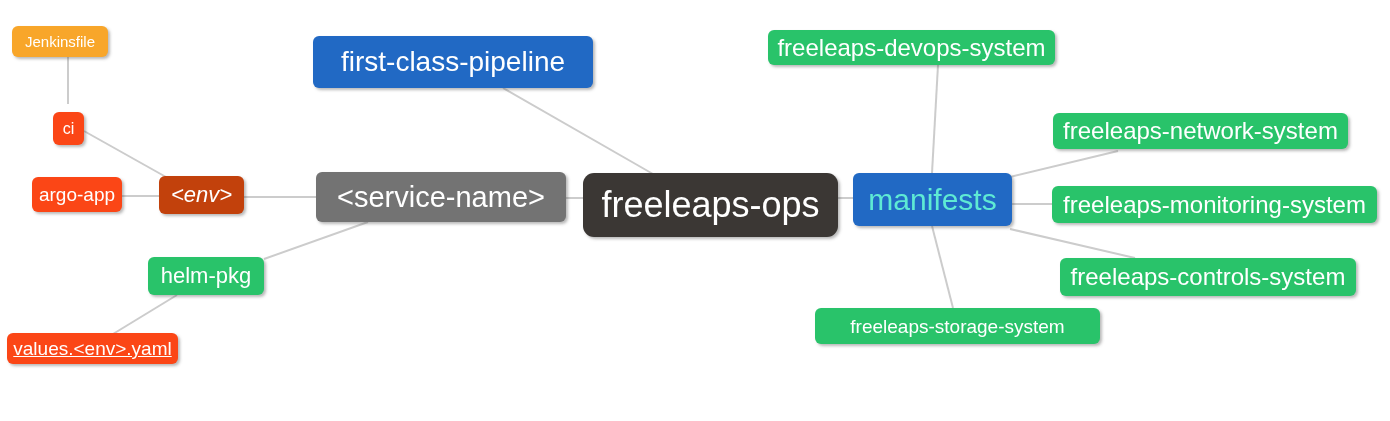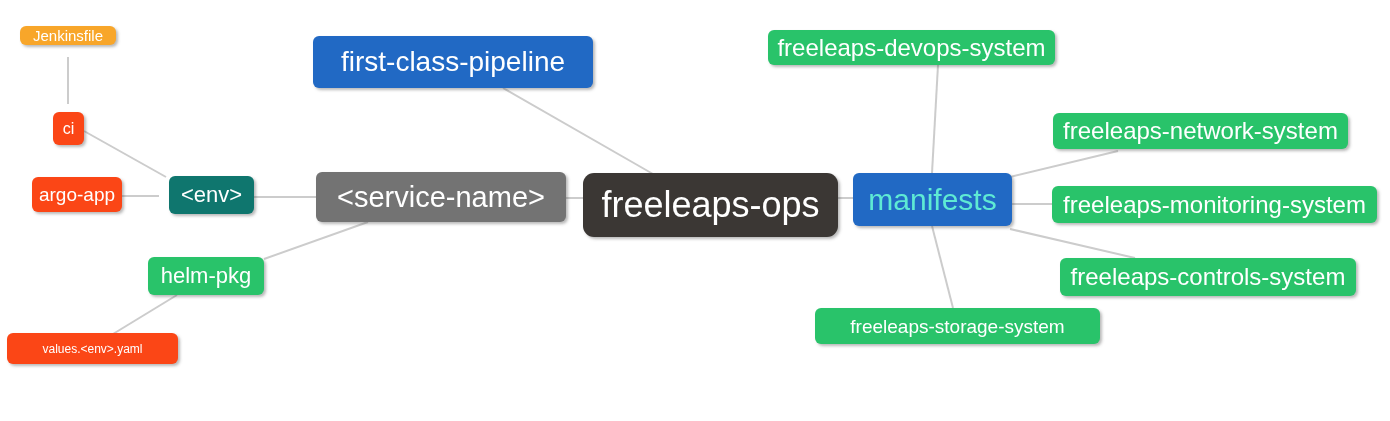--- a/index.html
+++ b/index.html
@@ -55,24 +55,24 @@
       <line x1="1010" y1="177" x2="1118" y2="151" stroke="#cccccc" stroke-width="2"></line>
       <line x1="1012" y1="204" x2="1052" y2="204" stroke="#cccccc" stroke-width="2"></line>
       <line x1="1010" y1="229" x2="1135" y2="258" stroke="#cccccc" stroke-width="2"></line>
       <line x1="932" y1="226" x2="953" y2="308" stroke="#cccccc" stroke-width="2"></line>
     </svg>
 
 <div class="node" style="left: 583px; top: 173px; width: 255px; height: 64px; font-size: 36px; background: rgb(59, 55, 52); color: rgb(255, 255, 255); border-radius: 11px;">freeleaps-ops</div>
     <div class="node" style="left: 313px; top: 36px; width: 280px; height: 52px; font-size: 28px; background: rgb(33, 105, 196); color: rgb(255, 255, 255);">first-class-pipeline</div>
     <div class="node" style="left: 316px; top: 172px; width: 250px; height: 50px; font-size: 29px; background: #737373; color: rgb(255, 255, 255);">&lt;service-name&gt;</div>
     <div class="node" style="left: 853px; top: 173px; width: 159px; height: 53px; font-size: 30px; background: rgb(33, 105, 196); color: #5eead4;">manifests</div>
-    <div class="node" style="left: 169px; top: 176px; width: 85px; height: 38px; font-size: 22px; background: #0f766e; color: rgb(255, 255, 255);">&lt;env&gt;</div>
+    <div class="node" style="left: 159px; top: 176px; width: 85px; height: 38px; font-size: 22px; background: #c2410c; color: rgb(255, 255, 255); font-style: italic;">&lt;env&gt;</div>
     <div class="node" style="left: 148px; top: 257px; width: 116px; height: 38px; font-size: 22px; background: rgb(41, 195, 106); color: rgb(255, 255, 255);">helm-pkg</div>
     <div class="node" style="left: 53px; top: 104px; width: 31px; height: 33px; font-size: 16px; background: rgb(251, 70, 22); color: rgb(255, 255, 255); margin-top: 8px;">ci</div>
     <div class="node" style="left: 32px; top: 177px; width: 90px; height: 35px; font-size: 19px; background: rgb(251, 70, 22); color: rgb(255, 255, 255);">argo-app</div>
-    <div class="node" style="left: 7px; top: 333px; width: 171px; height: 31px; font-size: 12px; background: rgb(251, 70, 22); color: rgb(255, 255, 255);">values.&lt;env&gt;.yaml</div>
-    <div class="node" style="left: 20px; top: 26px; width: 96px; height: 19px; font-size: 15px; background: rgb(248, 166, 42); color: rgb(255, 255, 255);">Jenkinsfile</div>
+    <div class="node" style="left: 7px; top: 333px; width: 171px; height: 31px; font-size: 19px; background: rgb(251, 70, 22); color: rgb(255, 255, 255); text-decoration: underline;">values.&lt;env&gt;.yaml</div>
+    <div class="node" style="left: 12px; top: 26px; width: 96px; height: 31px; font-size: 15px; background: rgb(248, 166, 42); color: rgb(255, 255, 255);">Jenkinsfile</div>
     <div class="node" style="left: 768px; top: 30px; width: 287px; height: 35px; font-size: 24px; background: rgb(41, 195, 106); color: rgb(255, 255, 255);">freeleaps-devops-system</div>
     <div class="node" style="left: 1053px; top: 113px; width: 295px; height: 36px; font-size: 24px; background: rgb(41, 195, 106); color: rgb(255, 255, 255);">freeleaps-network-system</div>
     <div class="node" style="left: 1052px; top: 186px; width: 325px; height: 37px; font-size: 24px; background: rgb(41, 195, 106); color: rgb(255, 255, 255);">freeleaps-monitoring-system</div>
     <div class="node" style="left: 1060px; top: 258px; width: 296px; height: 38px; font-size: 24px; background: rgb(41, 195, 106); color: rgb(255, 255, 255);">freeleaps-controls-system</div>
     <div class="node" style="left: 815px; top: 308px; width: 285px; height: 36px; font-size: 19px; background: rgb(41, 195, 106); color: rgb(255, 255, 255);">freeleaps-storage-system</div>
   </div>
 
 </body></html>

